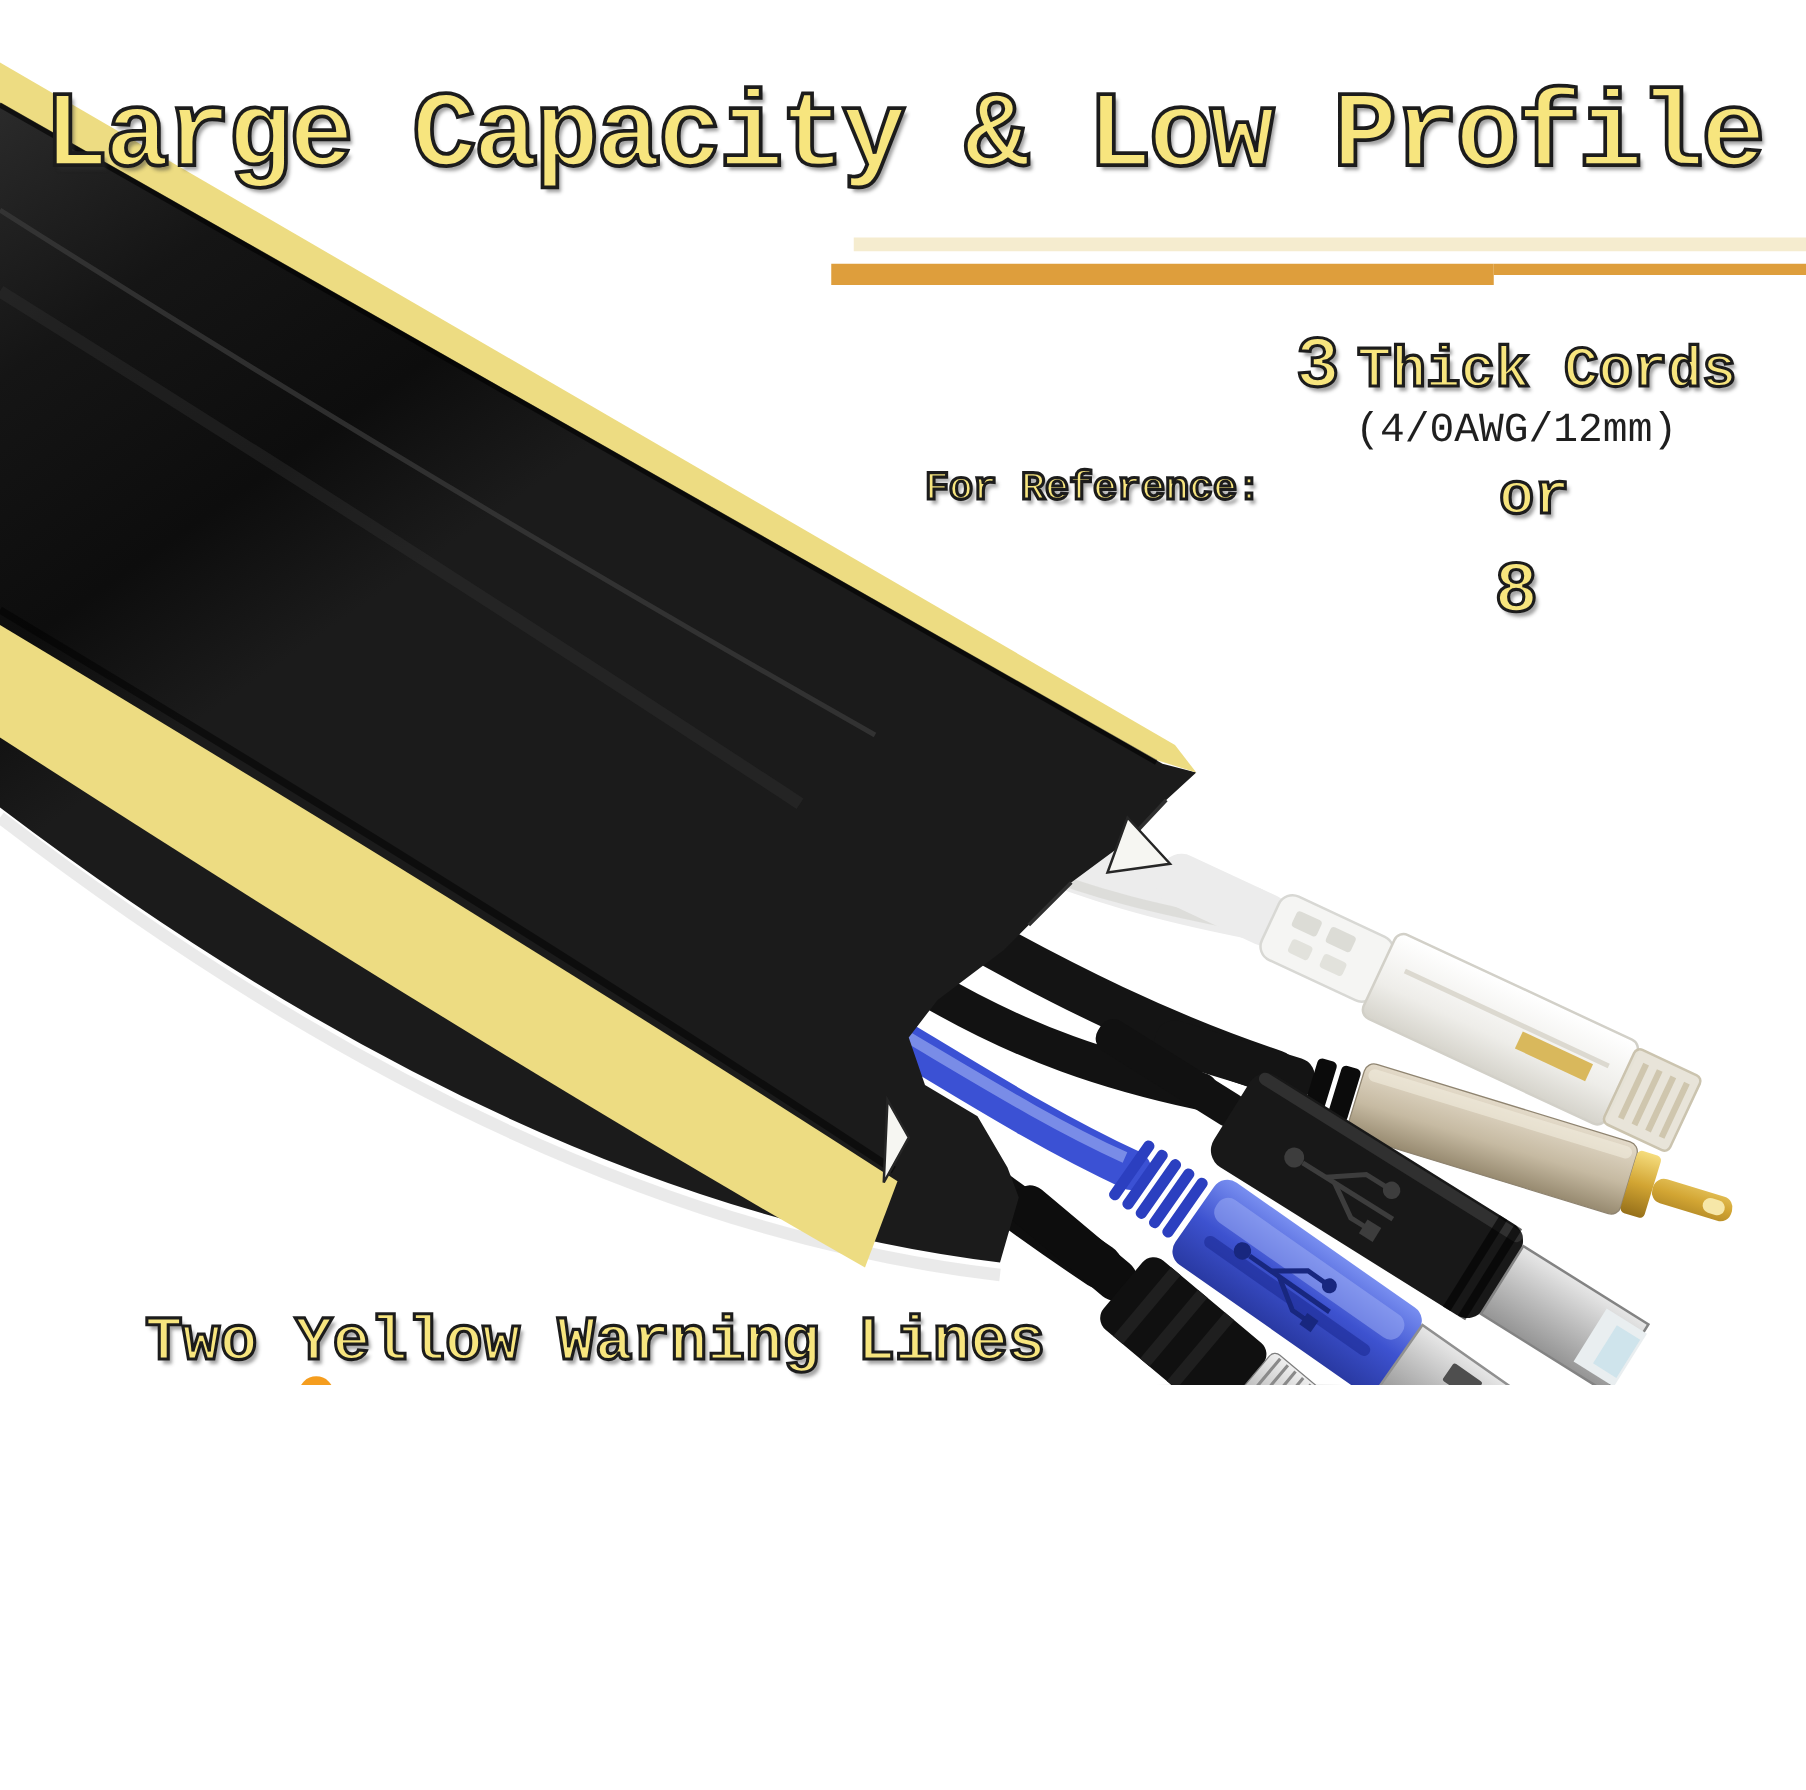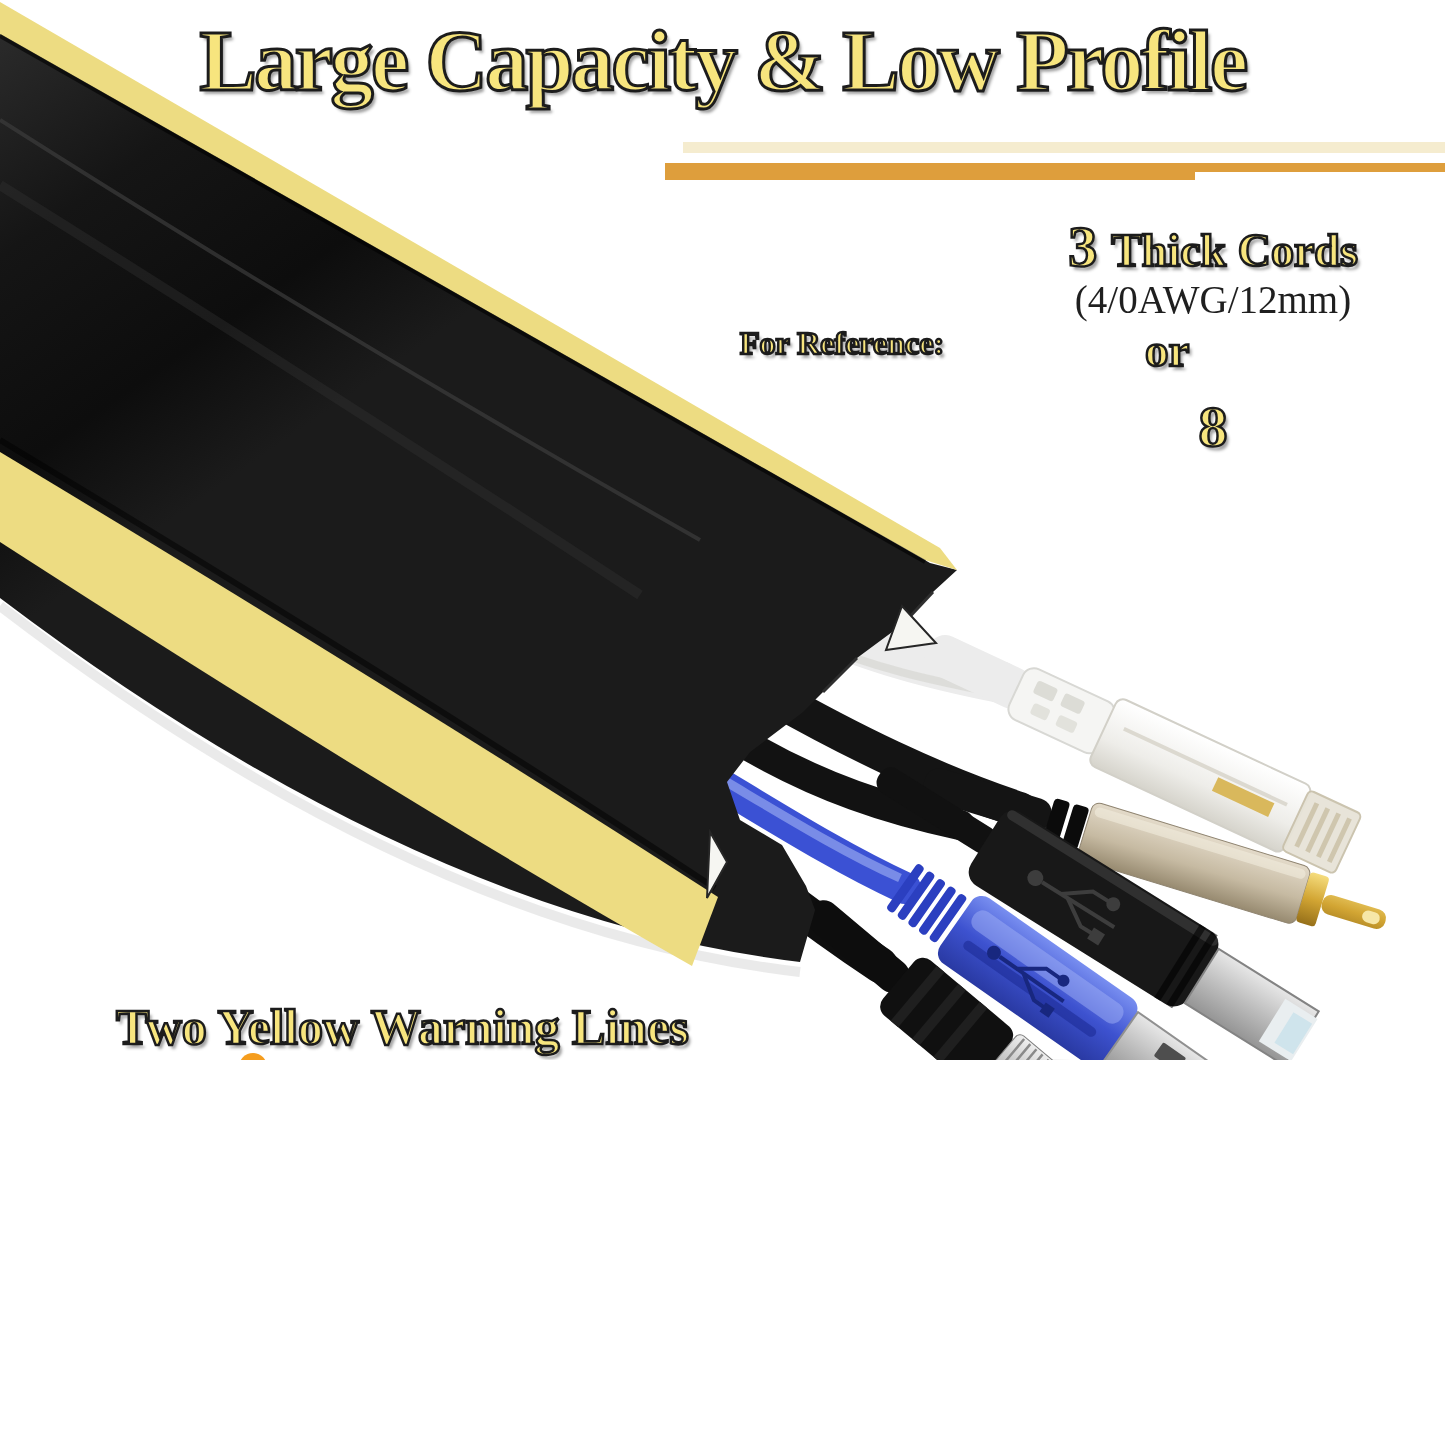--- a/index.html
+++ b/index.html
@@ -1,18 +1,18 @@
 <!DOCTYPE html>
 <html style="--text-yellow: #F7E57E; --bar-orange: #DE9E3C; --bar-cream: #F5ECCF; --strip-yellow: #F1DD5F; --cover-yellow: #EDDC82; --annotation-orange: #F59D1E; --spec-dark: #1F1F1F;"><head>
 <meta charset="utf-8">
 <style>
   html,body{margin:0;padding:0;}
   #stage{
     position:relative;width:1445px;height:1060px;overflow:hidden;
-    background:#ffffff;font-family:Liberation Serif, serif;
+    background:#ffffff;font-family:Liberation Mono, monospace;margin-top:48px;
   }
   #scene{position:absolute;left:0;top:0;z-index:0;}
   .txt{position:absolute;z-index:2;white-space:nowrap;}
   .outline{
     color:var(--text-yellow,#F7E57E);
     font-weight:700;
     -webkit-text-stroke:2.5px #1c1c1c;
     text-shadow:3px 4px 3px rgba(50,50,50,.45);
   }
   #title{
@@ -24,25 +24,25 @@
   #bar-cream{left:683px;top:142px;width:762px;height:11px;background:var(--bar-cream,#F5ECCF);}
   #bar-thick{left:665px;top:163px;width:530px;height:17px;background:var(--bar-orange,#DE9E3C);}
   #bar-thin{left:1195px;top:163px;width:250px;height:9px;background:var(--bar-orange,#DE9E3C);}
   .cord-block{position:absolute;z-index:2;left:1023px;width:380px;text-align:center;}
   #thick-block{top:218px;}
   #small-block{top:398px;}
   .cord-row{display:flex;justify-content:center;align-items:baseline;gap:14px;line-height:1;}
   .cord-count{font-size:58px;}
   .cord-label{font-size:46px;}
   .cord-spec{
-    font-size:39px;color:var(--spec-dark,#1F1F1F);font-weight:400;
+    font-size:33px;color:var(--spec-dark,#1F1F1F);font-weight:400;
     margin-top:4px;line-height:1;letter-spacing:0;
   }
   #for-reference{left:740px;top:327px;font-size:32px;line-height:1;}
-  #or-label{left:1145px;top:327px;width:165px;text-align:left;font-size:47px;line-height:1;}
+  #or-label{left:1145px;top:327px;width:165px;text-align:center;font-size:47px;line-height:1;}
   #warning-label{left:116px;top:1002px;font-size:50px;line-height:1;}
 </style>
 </head>
 <body>
 
 <div id="stage">
 
   <svg id="scene" width="1445" height="1432" viewBox="0 0 1445 1432">
     <defs>
       <linearGradient id="stripBody" x1="0" y1="1183" x2="0" y2="1388" gradientUnits="userSpaceOnUse">

